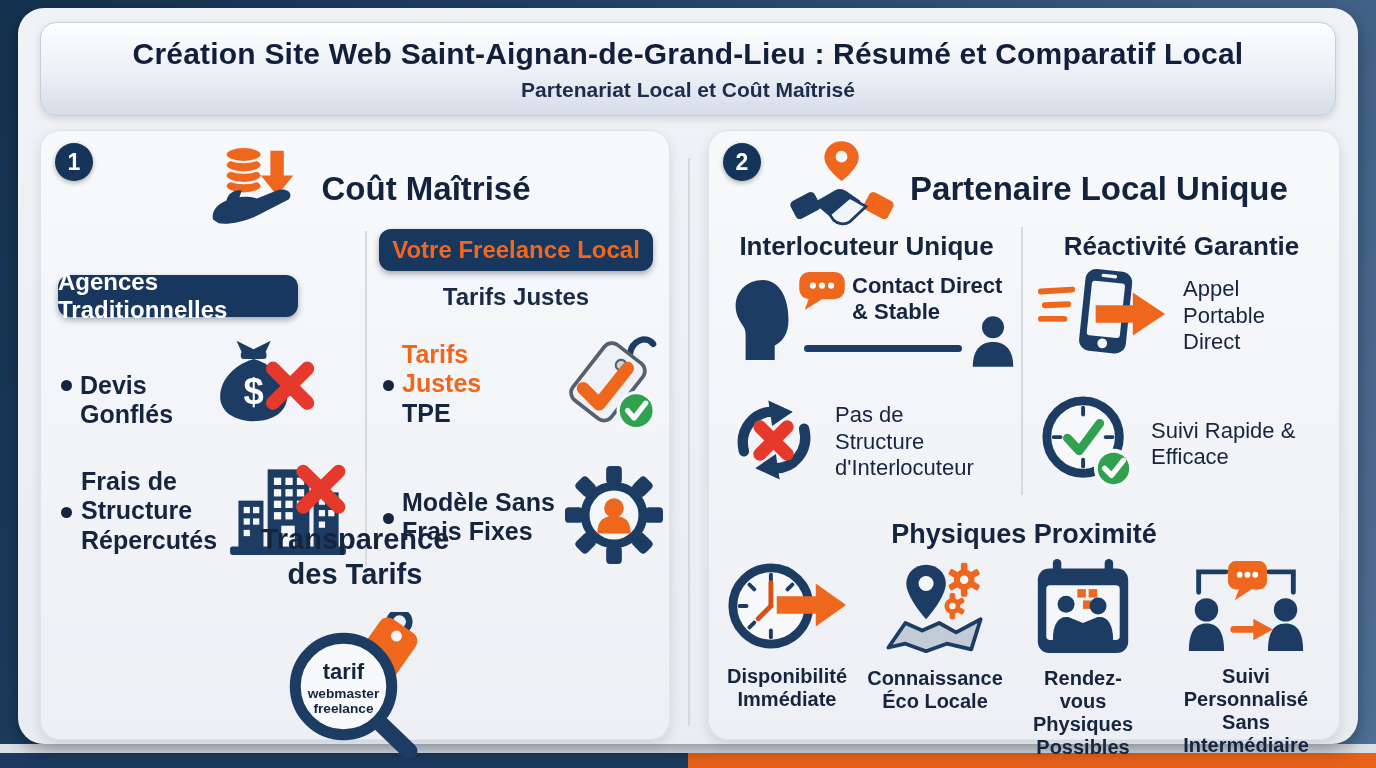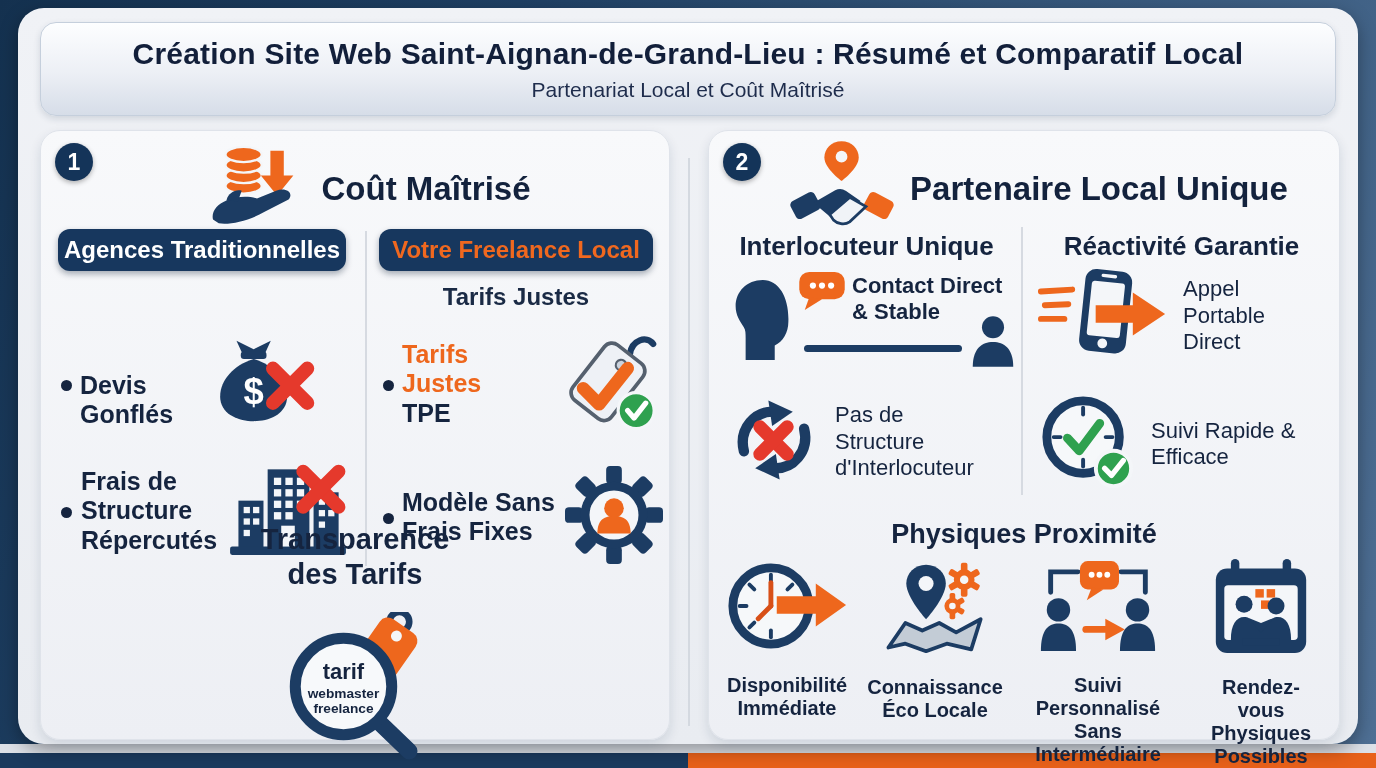--- a/index.html
+++ b/index.html
@@ -11,38 +11,38 @@
   .bottom-bar .navy{width:50%;height:100%;background:#1b3a5e;}
   .bottom-bar .orange{width:50%;height:100%;background:#e8611a;}
   .container{position:absolute;left:18px;right:18px;top:8px;bottom:24px;
     background:linear-gradient(180deg,#f0f2f6 0%,#e9ecf1 100%);border-radius:26px;
     box-shadow:0 6px 18px rgba(0,0,0,.35);}
   .header-card{position:absolute;left:22px;right:22px;top:14px;height:92px;border-radius:16px;
     background:linear-gradient(180deg,#fdfeff 0%,#eceff5 55%,#d6dde8 100%);
     border:1px solid #c5cfdc;box-shadow:0 3px 7px rgba(20,40,70,.14);
     display:flex;flex-direction:column;justify-content:center;align-items:center;}
   .header-title{font-size:30px;font-weight:bold;color:#121f3a;letter-spacing:.2px;}
-  .header-subtitle{font-size:21px;font-weight:normal;color:#1e2c4c;margin-top:7px;}
+  .header-subtitle{font-size:21px;font-weight:bold;color:#1e2c4c;margin-top:7px;}
   .panel{position:absolute;top:122px;height:608px;border-radius:20px;
     background:linear-gradient(180deg,#f8f9fb 0%,#edeff4 100%);
     border:1px solid #dfe3ea;box-shadow:0 5px 12px rgba(20,40,70,.12);}
   .panel.p1{left:22px;width:628px;}
   .panel.p2{left:690px;width:630px;}
   .mid-divider{position:absolute;left:670px;top:150px;bottom:18px;width:2px;background:#d4d9e0;}
   .badge{position:absolute;top:12px;left:14px;width:38px;height:38px;border-radius:50%;
     background:#143459;color:#fff;font-size:23px;font-weight:bold;
     display:flex;align-items:center;justify-content:center;box-shadow:0 2px 5px rgba(0,0,0,.3);}
   .panel-header{position:absolute;top:8px;left:40px;right:10px;height:100px;
     display:flex;justify-content:center;align-items:center;gap:16px;}
   .panel-title{font-size:33px;font-weight:bold;color:#13223d;}
   
   .pill{position:absolute;top:98px;height:42px;border-radius:12px;background:#17375e;
     display:flex;align-items:center;justify-content:center;font-size:24px;font-weight:bold;
     box-shadow:0 3px 6px rgba(10,25,50,.35);}
-  .pill.a{left:17px;width:288px;color:#fff;}
+  .pill.a{left:17px;width:240px;color:#fff;margin-top:46px;}
   .pill.b{left:338px;width:274px;color:#f0681f;}
   .colsub{position:absolute;top:152px;font-size:24px;font-weight:600;color:#1a2a45;text-align:center;}
   .colsub.a{left:17px;width:288px;}
   .colsub.b{left:338px;width:274px;}
   .col-divider{position:absolute;left:324px;top:100px;height:335px;width:2px;background:#d6dae1;}
   .brow{position:absolute;display:flex;align-items:center;gap:8px;}
   .brow .dot{width:11px;height:11px;border-radius:50%;background:#15243f;flex:0 0 auto;margin-top:2px;}
   .btext{font-size:25px;font-weight:bold;color:#15243f;line-height:1.18;}
   .btext .orange-t{color:#ee671d;}
   .p1-footer{position:absolute;left:0;right:0;bottom:16px;height:160px;
@@ -57,21 +57,21 @@
   .p2text{font-size:22px;font-weight:normal;color:#15243f;line-height:1.2;}
   .composite{position:absolute;top:140px;left:15px;width:300px;height:115px;}
   .composite .head-svg{position:absolute;left:8px;top:6px;}
   .composite .bubble-svg{position:absolute;left:74px;top:0;}
   .composite .ctext{position:absolute;left:128px;top:2px;width:172px;font-size:22px;font-weight:bold;color:#15243f;line-height:1.2;}
   .composite .cline{position:absolute;left:80px;top:74px;width:158px;height:7px;border-radius:4px;background:#1c3c63;}
   .composite .person-svg{position:absolute;left:246px;top:44px;}
   .p2-foot-head{position:absolute;top:388px;left:0;right:0;text-align:center;font-size:27px;font-weight:bold;color:#15243f;}
   .p2-grid{position:absolute;top:428px;left:6px;right:6px;display:grid;grid-template-columns:repeat(4,1fr);column-gap:4px;}
   .pitem{display:flex;flex-direction:column;align-items:center;}
-  .pitem .plabel{margin-top:17px;font-size:20px;font-weight:bold;color:#15243f;text-align:center;line-height:1.15;}
+  .pitem .plabel{margin-top:8px;font-size:20px;font-weight:bold;color:#15243f;text-align:center;line-height:1.15;}
   .pitem.i1 .plabel{width:132px;}
   .pitem.i2 .plabel{width:138px;}
   .pitem.i3 .plabel{width:124px;}
   .pitem.i4 .plabel{width:174px;}
 </style>
 </head>
 <body>
 
 <div class="stage">
   <div class="bottom-strip"></div>
@@ -386,20 +386,45 @@
                 <circle cx="76" cy="50" r="8.5"></circle>
               </g>
               <circle cx="76" cy="50" r="3.5" fill="#f4f6f9"></circle>
               <path d="M48 6 C36 6 27 15 27 26 C27 41 48 64 48 64 C48 64 69 41 69 26 C69 15 60 6 48 6 Z" fill="#1c3c63"></path>
               <circle cx="48" cy="26" r="8" fill="#f4f6f9"></circle>
             </svg>
           </span>
           <div class="plabel">Connaissance Éco Locale</div>
         </div>
 
+        <div class="pitem i3">
+          <span>
+            <svg width="108" height="96" viewBox="0 0 112 102">
+              <rect x="24" y="0" width="9" height="20" rx="4.5" fill="#1c3c63"></rect>
+              <rect x="79" y="0" width="9" height="20" rx="4.5" fill="#1c3c63"></rect>
+              <rect x="8" y="10" width="96" height="90" rx="12" fill="#1c3c63"></rect>
+              <rect x="17" y="28" width="78" height="58" rx="4" fill="#f4f6f9"></rect>
+              <g fill="#ee671d">
+                <rect x="50" y="32" width="9" height="9"></rect>
+                  <rect x="62" y="32" width="9" height="9"></rect>
+                <rect x="56" y="44" width="9" height="9"></rect>
+                  <rect x="67" y="44" width="9" height="9"></rect>
+              </g>
+              <g fill="#1c3c63">
+                <circle cx="38" cy="48" r="9"></circle>
+                  <circle cx="72" cy="50" r="9"></circle>
+                <path d="M24 86 C24 68 31 60 41 62 L56 72 L71 62 C81 60 88 68 88 86 Z"></path>
+                <path d="M41 62 L56 68 L71 62 L56 78 Z"></path>
+                <rect x="36" y="84" width="40" height="8"></rect>
+              </g>
+            </svg>
+          </span>
+          <div class="plabel">Rendez-vous Physiques Possibles</div>
+        </div>
+
         <div class="pitem i4">
           <span>
             <svg width="122" height="94" viewBox="0 0 125 96">
               <g stroke="#1c3c63" stroke-width="5" fill="none" stroke-linecap="round">
                 <path d="M14 34 L14 13 L42 13"></path>
                   <path d="M111 34 L111 13 L86 13"></path>
               </g>
               <rect x="44" y="2" width="40" height="29" rx="8" fill="#ee671d"></rect>
               <path d="M56 29 L51 42 L68 31 Z" fill="#ee671d"></path>
               <g fill="#fff">
@@ -412,42 +437,17 @@
                 <path d="M4 94 C4 72 12 66 22 66 C32 66 40 72 40 94 Z"></path>
                 <circle cx="103" cy="52" r="12"></circle>
                 <path d="M85 94 C85 72 93 66 103 66 C113 66 121 72 121 94 Z"></path>
               </g>
               <line x1="50" y1="72" x2="72" y2="72" stroke="#ee671d" stroke-width="7" stroke-linecap="round"></line>
               <path d="M70 61 L90 72 L70 83 Z" fill="#ee671d"></path>
             </svg>
           </span>
           <div class="plabel">Suivi Personnalisé Sans Intermédiaire</div>
         </div>
-
-        <div class="pitem i3">
-          <span>
-            <svg width="108" height="96" viewBox="0 0 112 102">
-              <rect x="24" y="0" width="9" height="20" rx="4.5" fill="#1c3c63"></rect>
-              <rect x="79" y="0" width="9" height="20" rx="4.5" fill="#1c3c63"></rect>
-              <rect x="8" y="10" width="96" height="90" rx="12" fill="#1c3c63"></rect>
-              <rect x="17" y="28" width="78" height="58" rx="4" fill="#f4f6f9"></rect>
-              <g fill="#ee671d">
-                <rect x="50" y="32" width="9" height="9"></rect>
-                  <rect x="62" y="32" width="9" height="9"></rect>
-                <rect x="56" y="44" width="9" height="9"></rect>
-                  <rect x="67" y="44" width="9" height="9"></rect>
-              </g>
-              <g fill="#1c3c63">
-                <circle cx="38" cy="48" r="9"></circle>
-                  <circle cx="72" cy="50" r="9"></circle>
-                <path d="M24 86 C24 68 31 60 41 62 L56 72 L71 62 C81 60 88 68 88 86 Z"></path>
-                <path d="M41 62 L56 68 L71 62 L56 78 Z"></path>
-                <rect x="36" y="84" width="40" height="8"></rect>
-              </g>
-            </svg>
-          </span>
-          <div class="plabel">Rendez-vous Physiques Possibles</div>
-        </div>
       </div>
     </div>
 
   </div>
 </div>
 
 </body></html>

